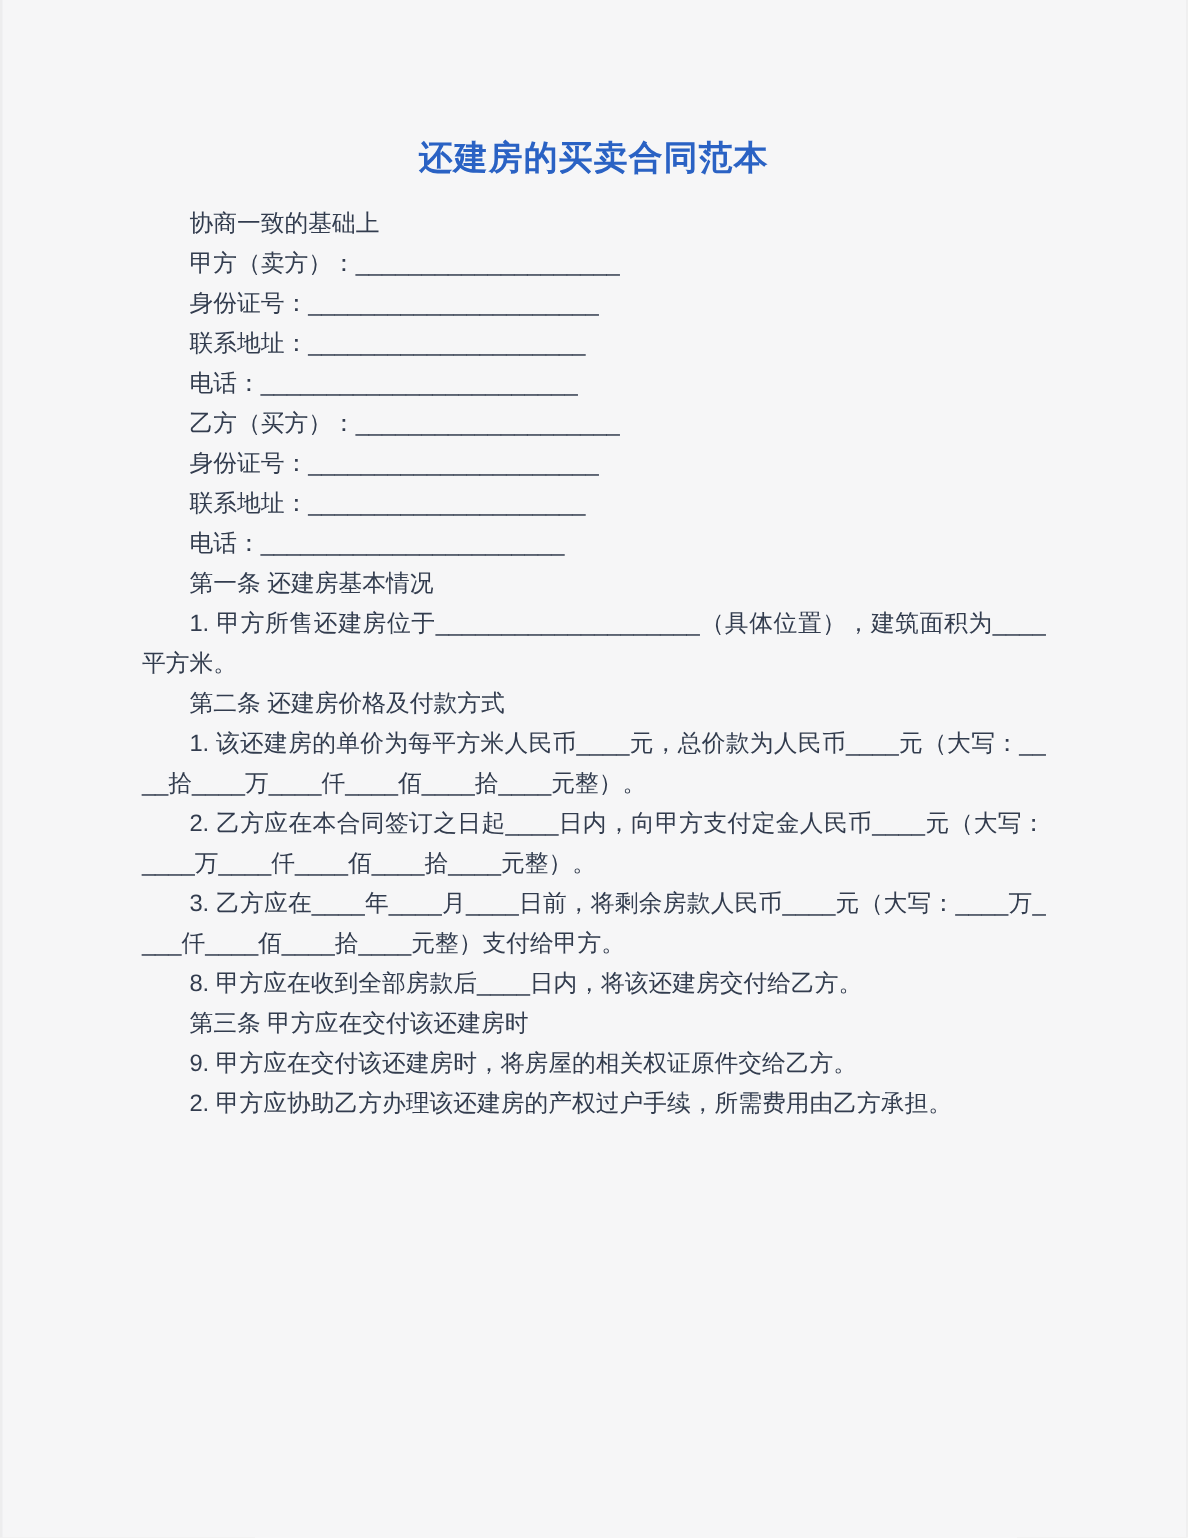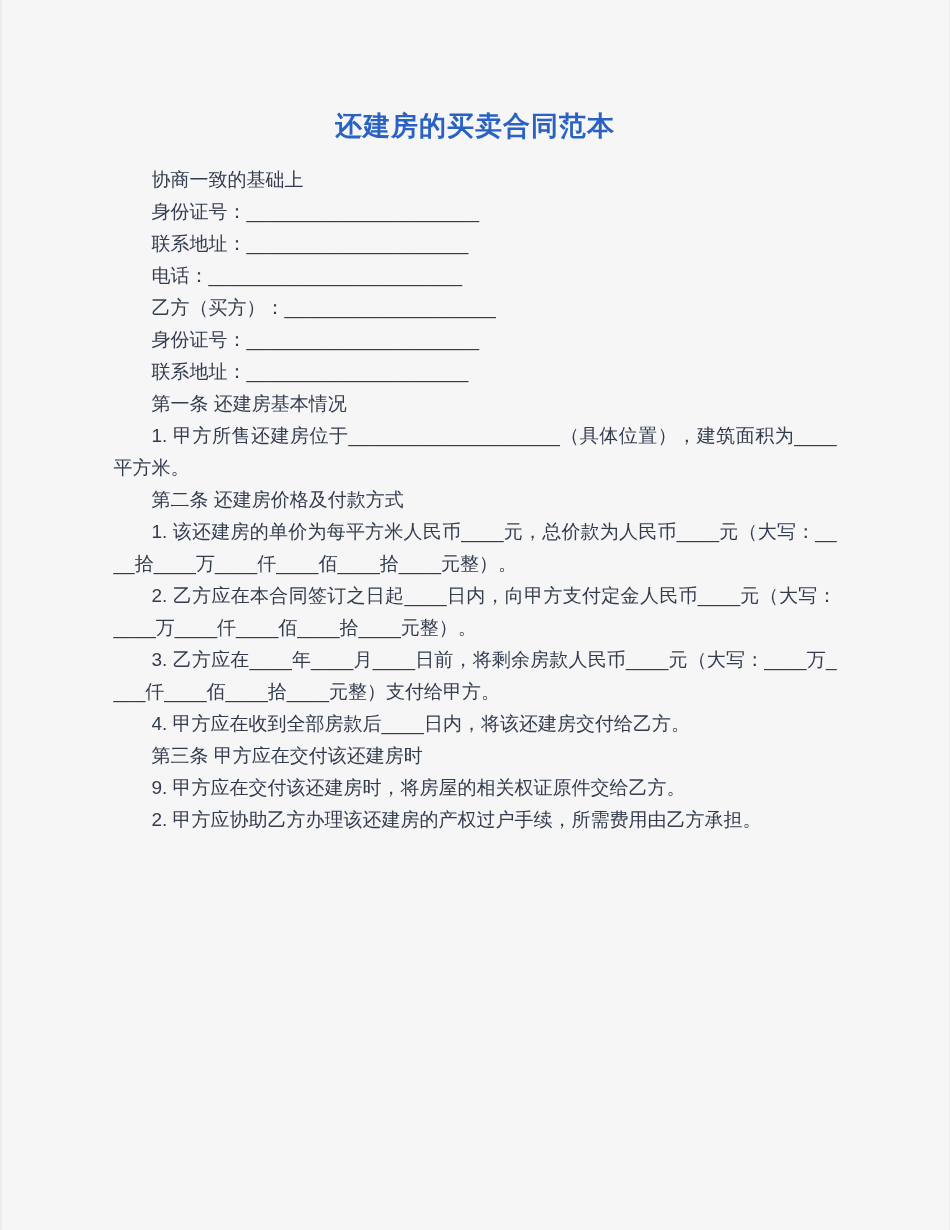--- a/index.html
+++ b/index.html
@@ -41,49 +41,51 @@
 </style>
 </head>
 <body>
 
 <div class="page">
   <h1 class="doc-title">还建房的买卖合同范本</h1>
   <div class="doc-body">
 
       <p>协商一致的基础上</p>
 
+      <p>甲方（卖方）：____________________</p>
 
       <p>身份证号：______________________</p>
 
       <p>联系地址：_____________________</p>
 
       <p>电话：________________________</p>
 
       <p>乙方（买方）：____________________</p>
 
       <p>身份证号：______________________</p>
 
       <p>联系地址：_____________________</p>
 
+      <p>电话：_______________________</p>
 
 
       <p>第一条 还建房基本情况</p>
 
       <p>1. 甲方所售还建房位于____________________（具体位置），建筑面积为____平方米。</p>
 
 
       <p>第二条 还建房价格及付款方式</p>
 
       <p>1. 该还建房的单价为每平方米人民币____元，总价款为人民币____元（大写：____拾____万____仟____佰____拾____元整）。</p>
 
       <p>2. 乙方应在本合同签订之日起____日内，向甲方支付定金人民币____元（大写：____万____仟____佰____拾____元整）。</p>
 
       <p>3. 乙方应在____年____月____日前，将剩余房款人民币____元（大写：____万____仟____佰____拾____元整）支付给甲方。</p>
 
-      <p>4. 甲方应在收到全部房款后____日内，将该还建房交付给乙方。</p>
+      <p>8. 甲方应在收到全部房款后____日内，将该还建房交付给乙方。</p>
 
       <p>第三条 甲方应在交付该还建房时</p>
 
       <p>9. 甲方应在交付该还建房时，将房屋的相关权证原件交给乙方。</p>
 
       <p>2. 甲方应协助乙方办理该还建房的产权过户手续，所需费用由乙方承担。</p>
     </div>
 </div>
 
 </body></html>

